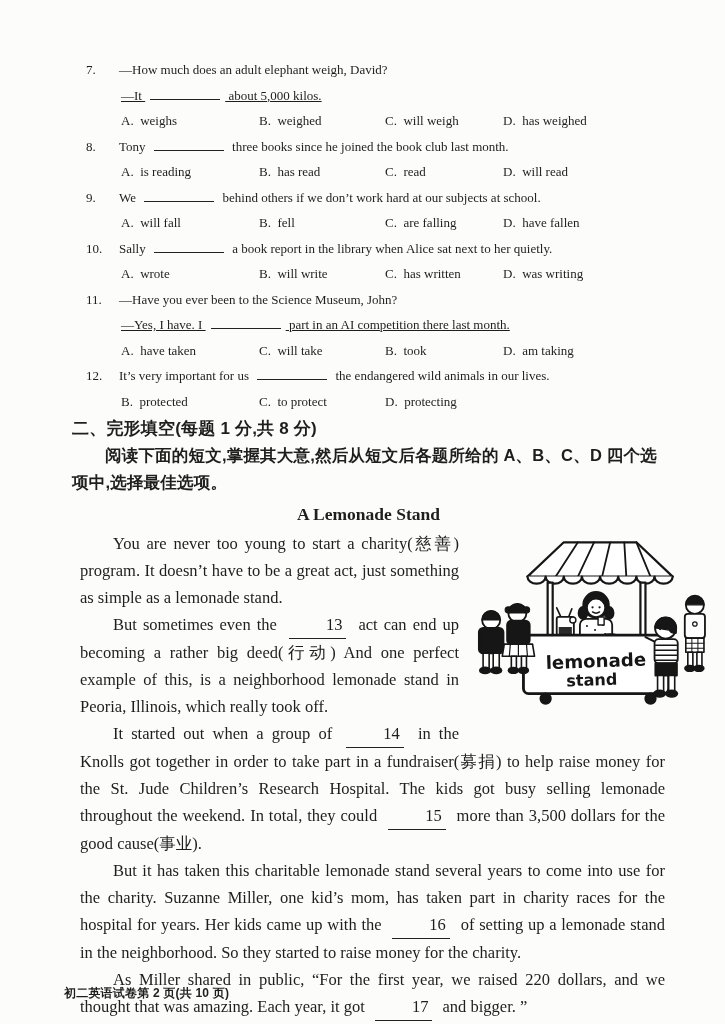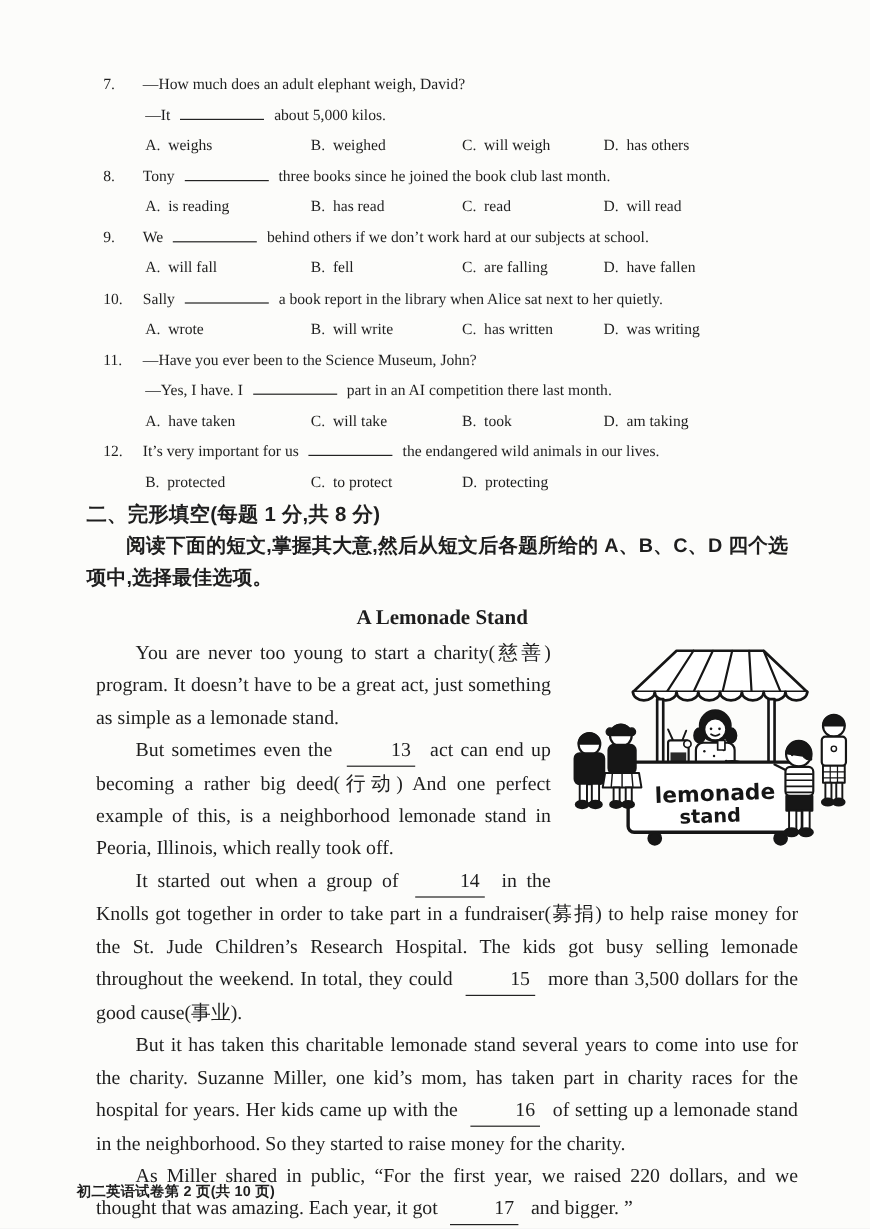--- a/index.html
+++ b/index.html
@@ -11,21 +11,21 @@
     background:#fcfcfa;
     color:#1e1e1e;
     font-family:"Liberation Serif","DejaVu Serif",serif;
     padding:57px 60px 0 72px;
     overflow:hidden;
   }
   
   .questions { margin-left:14px; font-size:13px; line-height:25.5px; }
   .question  { position:relative; }
   .qline     {}
-  .qline.cont{ margin-left:35px; }
+  .qline.cont{ margin-left:35px;text-decoration:underline; }
   .qnum      { display:inline-block; min-width:33px; }
   .opts      { display:grid; grid-template-columns:138px 126px 118px auto; margin-left:35px; }
   .opt       { white-space:nowrap; }
   .blank {
     display:inline-block; width:70px; height:0.95em;
     border-bottom:1.4px solid #222; margin:0 5px;
     vertical-align:baseline;
   }
   .blank.num {
     width:auto; min-width:48px; height:auto;
@@ -72,21 +72,21 @@
 <div class="page">
 
   <div class="questions" id="questions">
       <div class="question">
         <div class="qline"><span class="qnum">7.</span>—How much does an adult elephant weigh, David?</div>
         <div class="qline cont">—It <span class="blank"></span> about 5,000 kilos.</div>
         <div class="opts">
           <span class="opt">A. weighs</span>
           <span class="opt">B. weighed</span>
           <span class="opt">C. will weigh</span>
-          <span class="opt">D. has others</span>
+          <span class="opt">D. has weighed</span>
         </div>
       </div>
       <div class="question">
         <div class="qline"><span class="qnum">8.</span>Tony <span class="blank"></span> three books since he joined the book club last month.</div>
         <div class="opts">
           <span class="opt">A. is reading</span>
           <span class="opt">B. has read</span>
           <span class="opt">C. read</span>
           <span class="opt">D. will read</span>
         </div>

